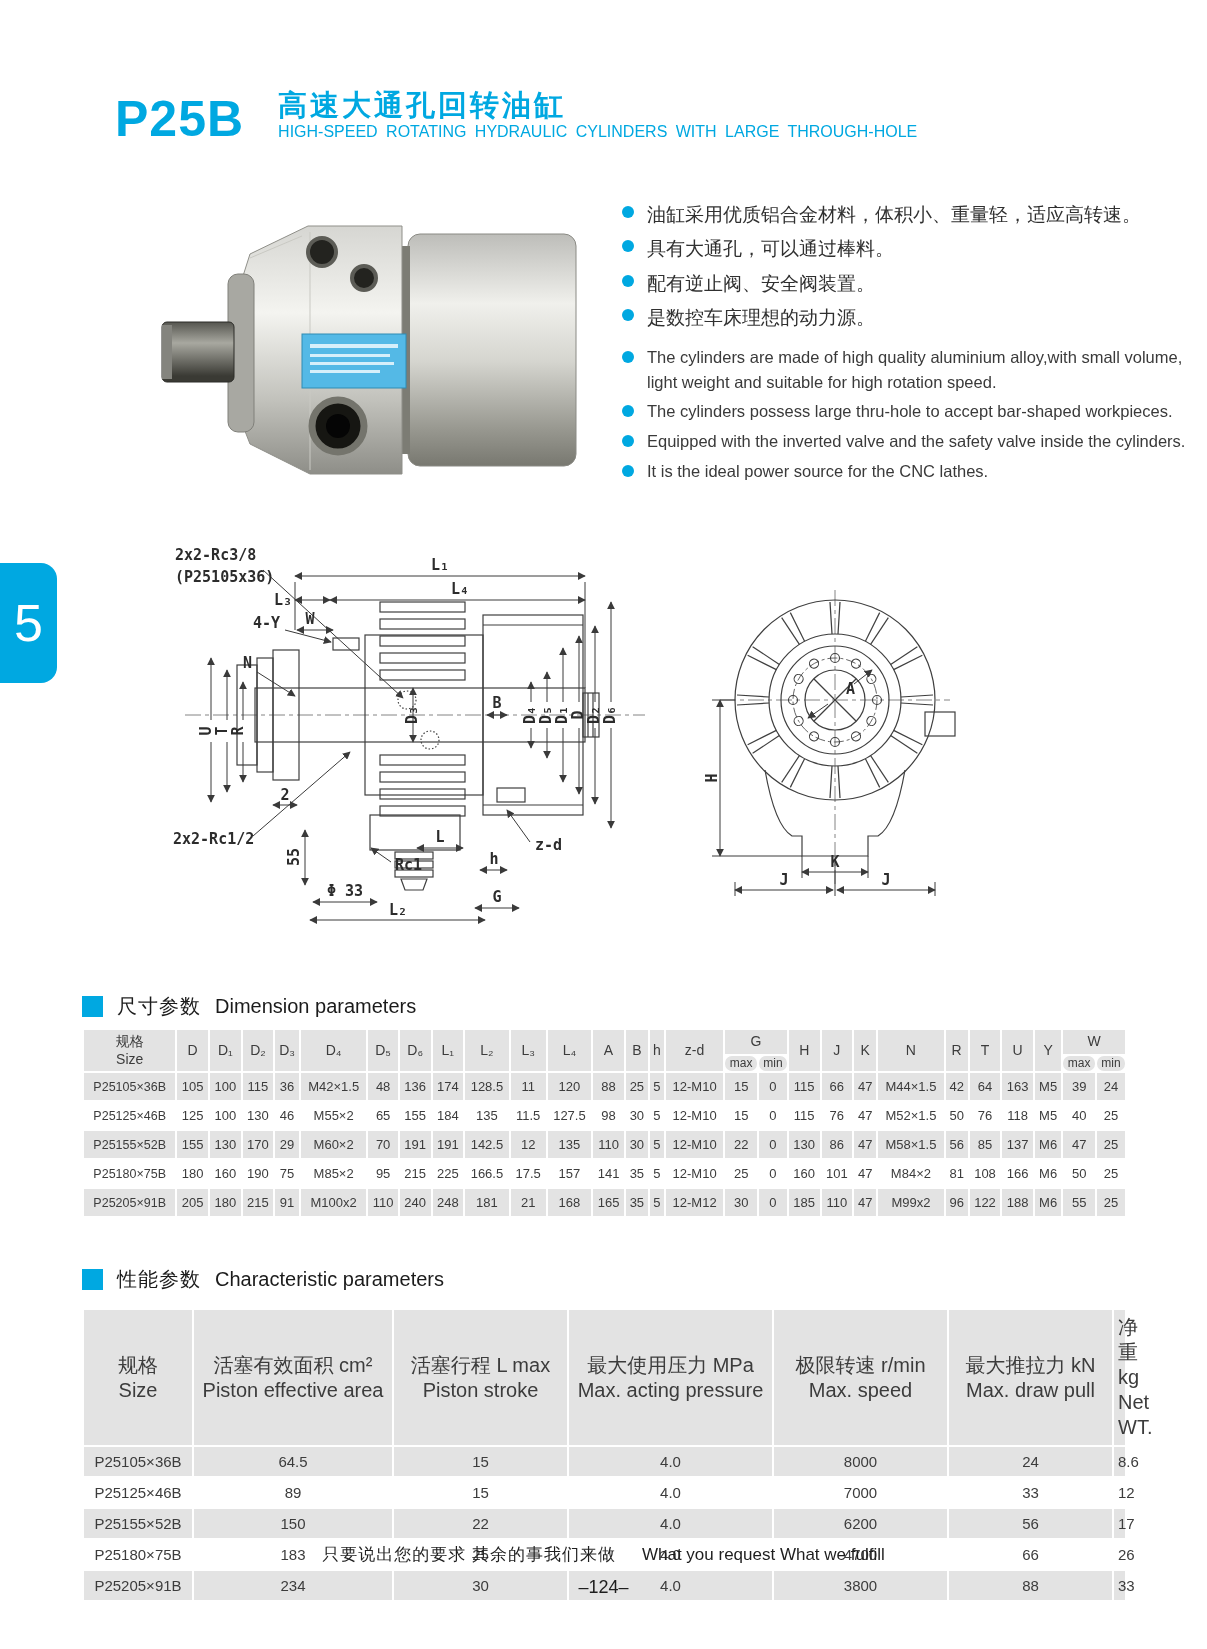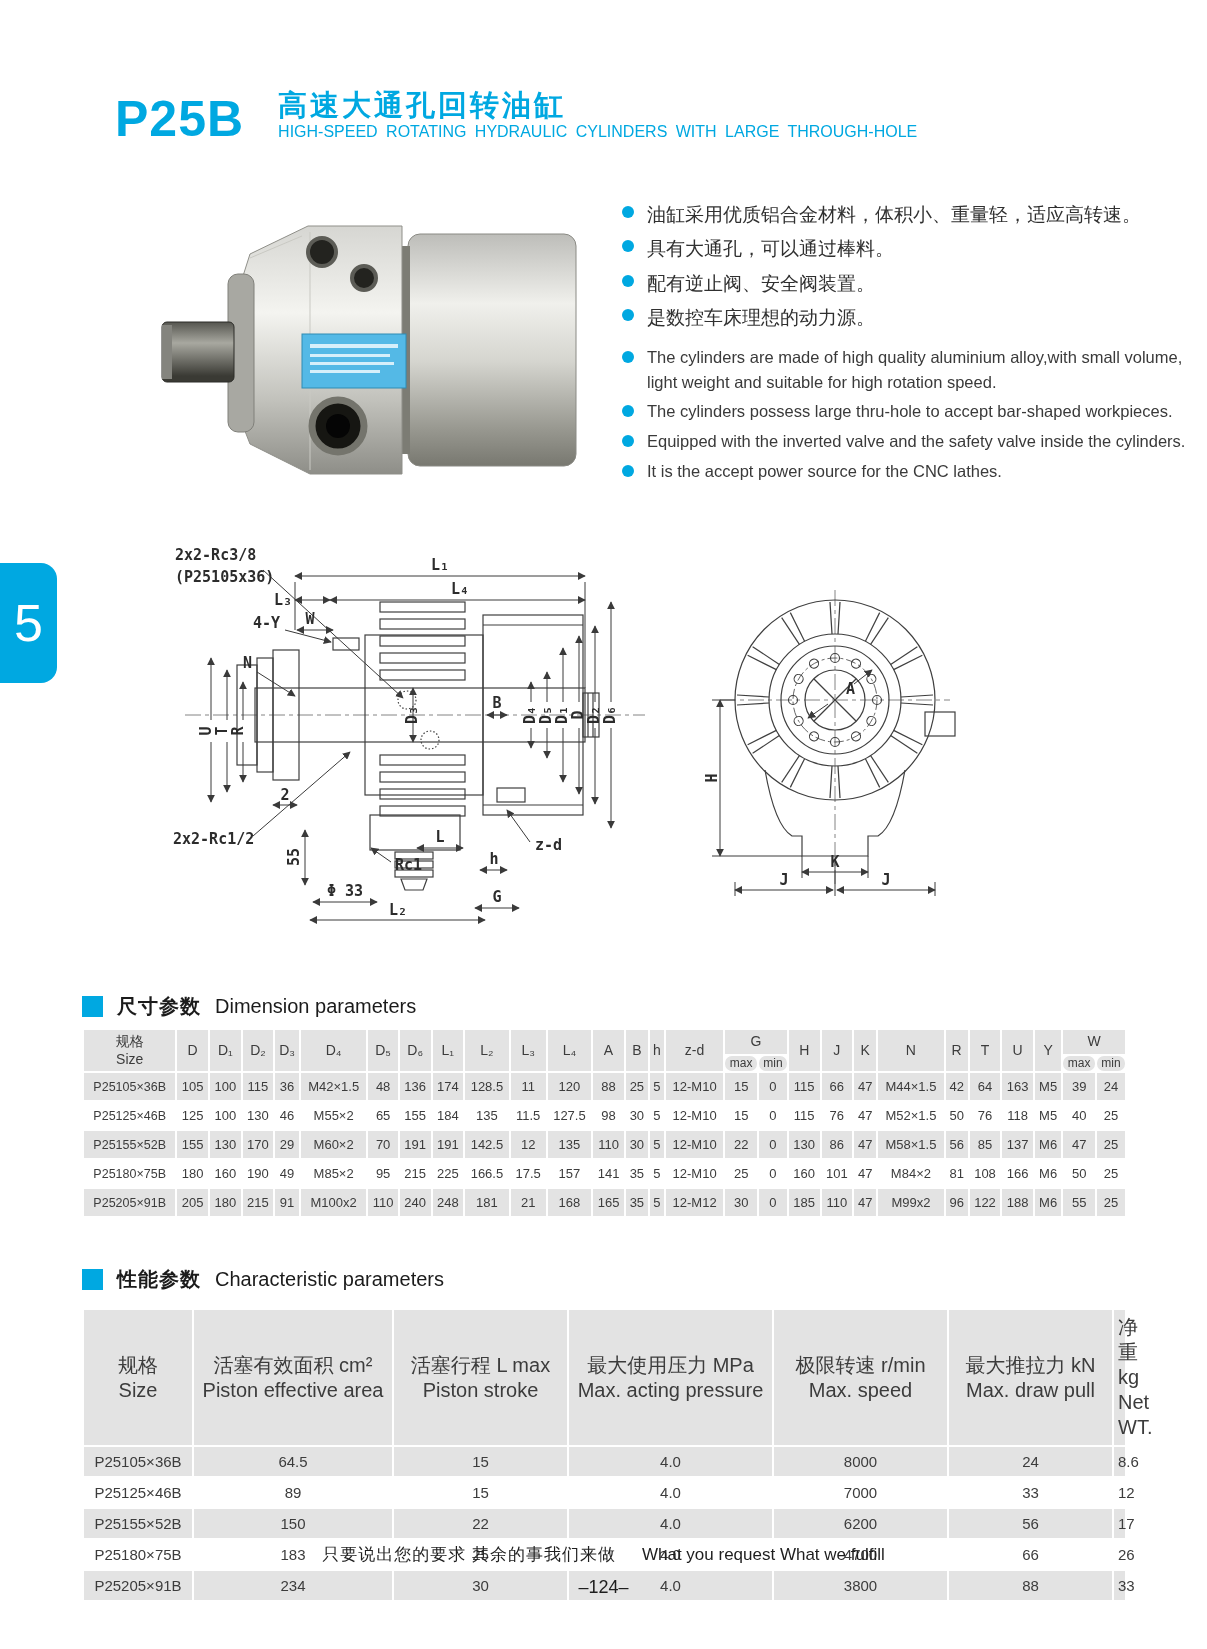--- a/index.html
+++ b/index.html
@@ -22,21 +22,21 @@
   .feat .dot{flex:0 0 auto;width:12px;height:12px;border-radius:50%;background:var(--accent);margin-top:6px;}
   .feat.zh{font-size:19px;line-height:1.55;color:#303030;}
   .feat.en{font-size:16.5px;line-height:1.5;color:#3a3a3a;margin-top:12px;}
   
   .drawing{position:absolute;}
   .drawing text{font-family:"DejaVu Sans Mono","Liberation Mono",monospace;font-size:14px;fill:#2c2c2c;}
   .drawing .big{font-size:15px;font-weight:bold;}
   
   .sec-title{position:absolute;left:82px;display:flex;align-items:center;gap:14px;font-size:20px;color:#1b1b1b;}
   .sec-title .sq{width:21px;height:21px;background:var(--accent);}
-  .sec-title .zh{font-weight:bold;letter-spacing:1px;}
+  .sec-title .zh{font-weight:normal;letter-spacing:1px;}
   
   table.data{position:absolute;left:82px;border-collapse:separate;border-spacing:2px;color:#3c3c3c;}
   table.data th{background:#e3e3e3;font-weight:normal;white-space:pre-line;line-height:1.25;}
   table.data td{background:#e3e3e3;text-align:center;white-space:nowrap;}
   table.data tbody tr:nth-child(even) td{background:#fff;}
   .dim-table{top:1028px;width:1045px;font-size:13px;}
   .dim-table th{font-size:14px;padding:3px 2px;}
   .dim-table thead tr:nth-child(2) th{font-size:12px;padding:0 2px;border-radius:7px;}
   .dim-table td{padding:6px 2px;font-size:13px;}
   .dim-table td:first-child{font-size:12.5px;}
@@ -148,21 +148,21 @@
         <li>
           <span class="dot"></span>
           <span>The cylinders possess large thru-hole to accept bar-shaped workpieces.</span>
         </li>
         <li>
           <span class="dot"></span>
           <span>Equipped with the inverted valve and the safety valve inside the cylinders.</span>
         </li>
         <li>
           <span class="dot"></span>
-          <span>It is the accept power source for the CNC lathes.</span>
+          <span>It is the ideal power source for the CNC lathes.</span>
         </li>
       </ul>
   </div>
 
   <svg class="drawing" style="left:145px;top:530px;" width="515" height="400" viewBox="0 0 515 400">
     <defs>
       <marker id="arr" viewBox="0 0 10 10" refX="9" refY="5" markerWidth="8" markerHeight="8" orient="auto-start-reverse">
         <path d="M0 0 L10 5 L0 10 z" fill="#3a3a3a"></path>
       </marker>
     </defs>
@@ -473,21 +473,21 @@
           <td>137</td>
           <td>M6</td>
           <td>47</td>
           <td>25</td>
         </tr>
         <tr>
           <td>P25180×75B</td>
           <td>180</td>
           <td>160</td>
           <td>190</td>
-          <td>49</td>
+          <td>75</td>
           <td>M85×2</td>
           <td>95</td>
           <td>215</td>
           <td>225</td>
           <td>166.5</td>
           <td>17.5</td>
           <td>157</td>
           <td>141</td>
           <td>35</td>
           <td>5</td>

